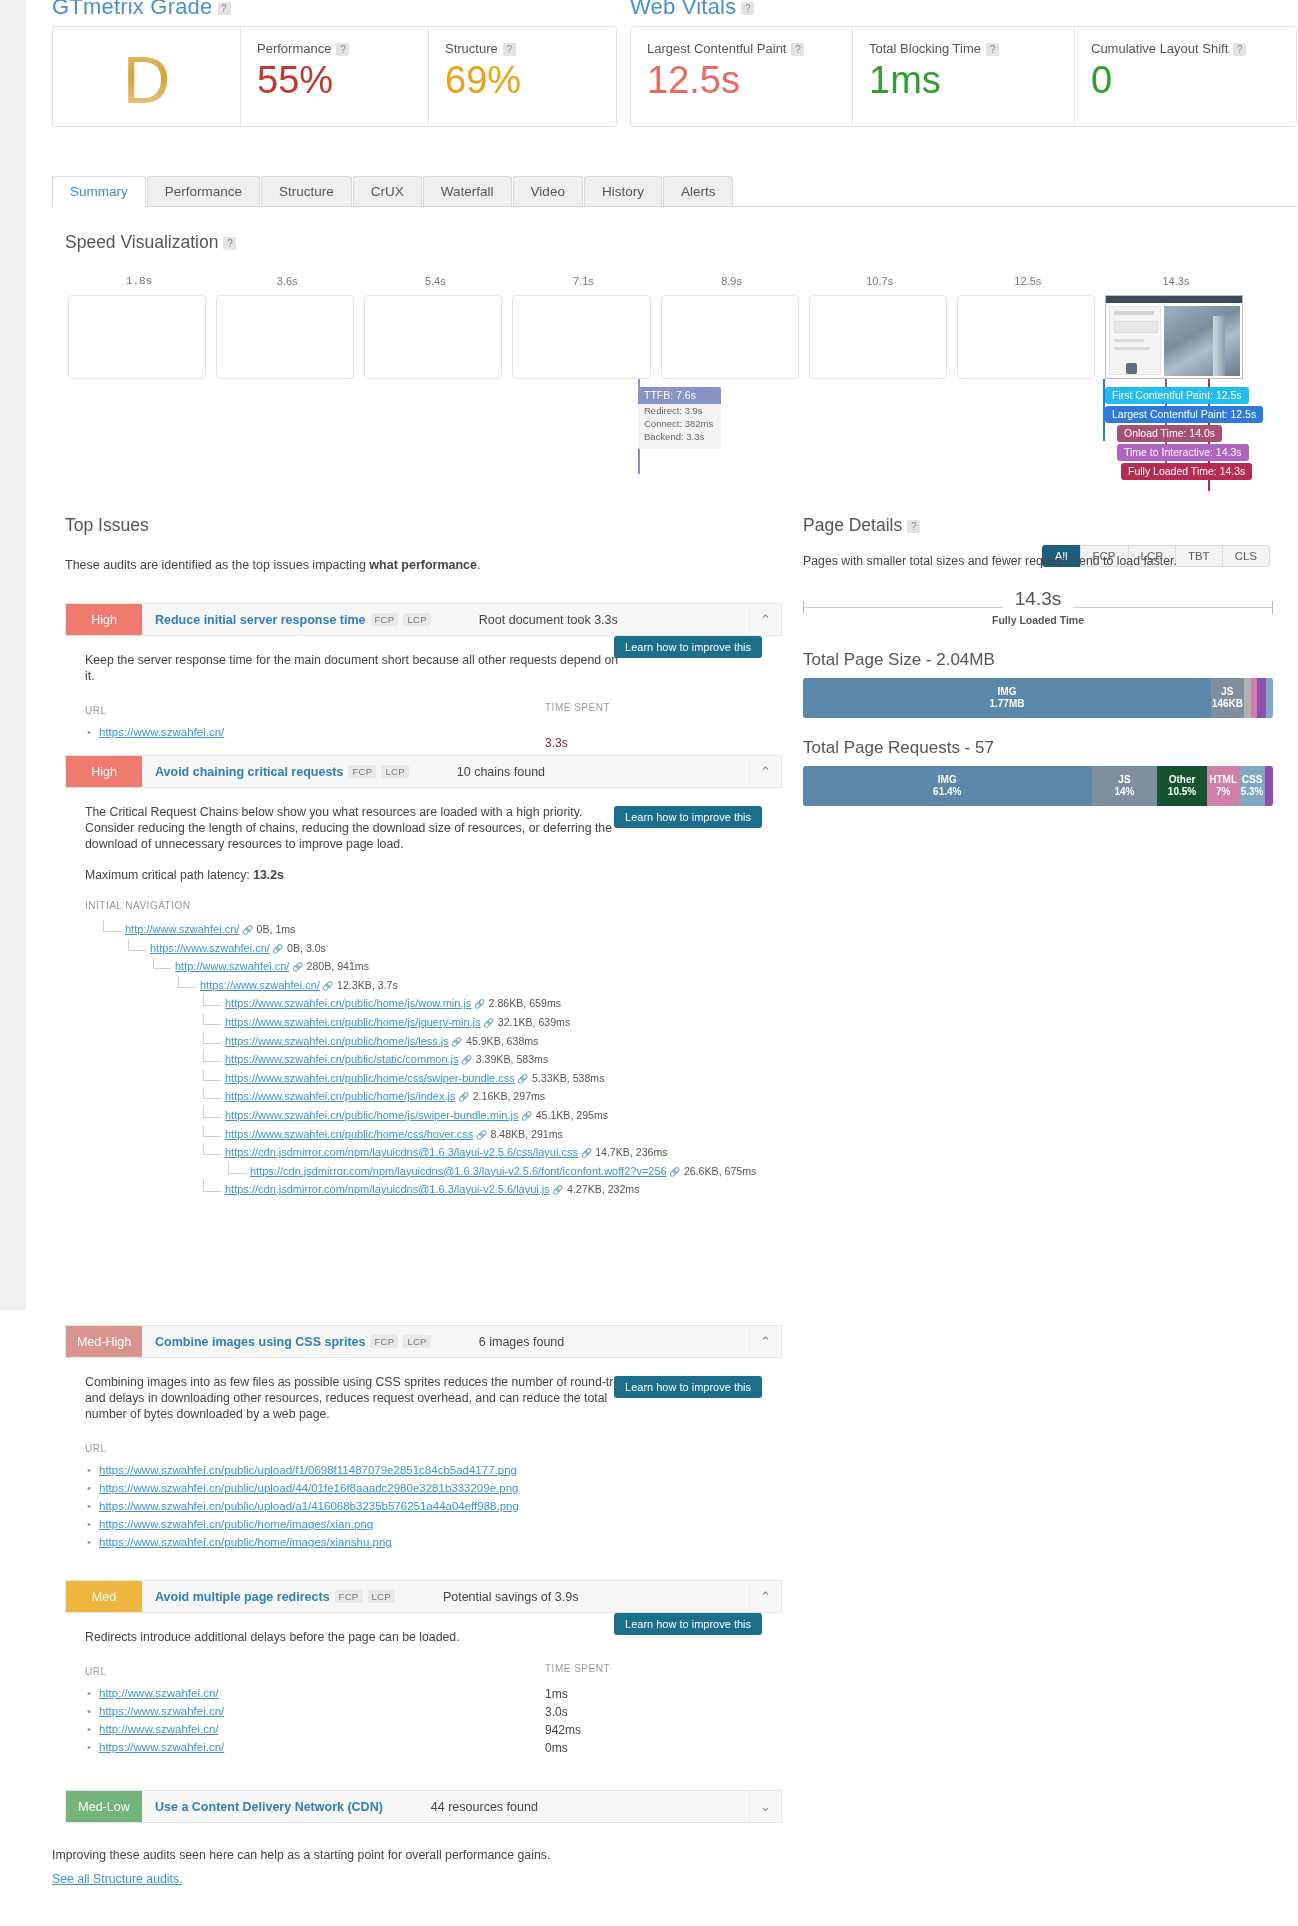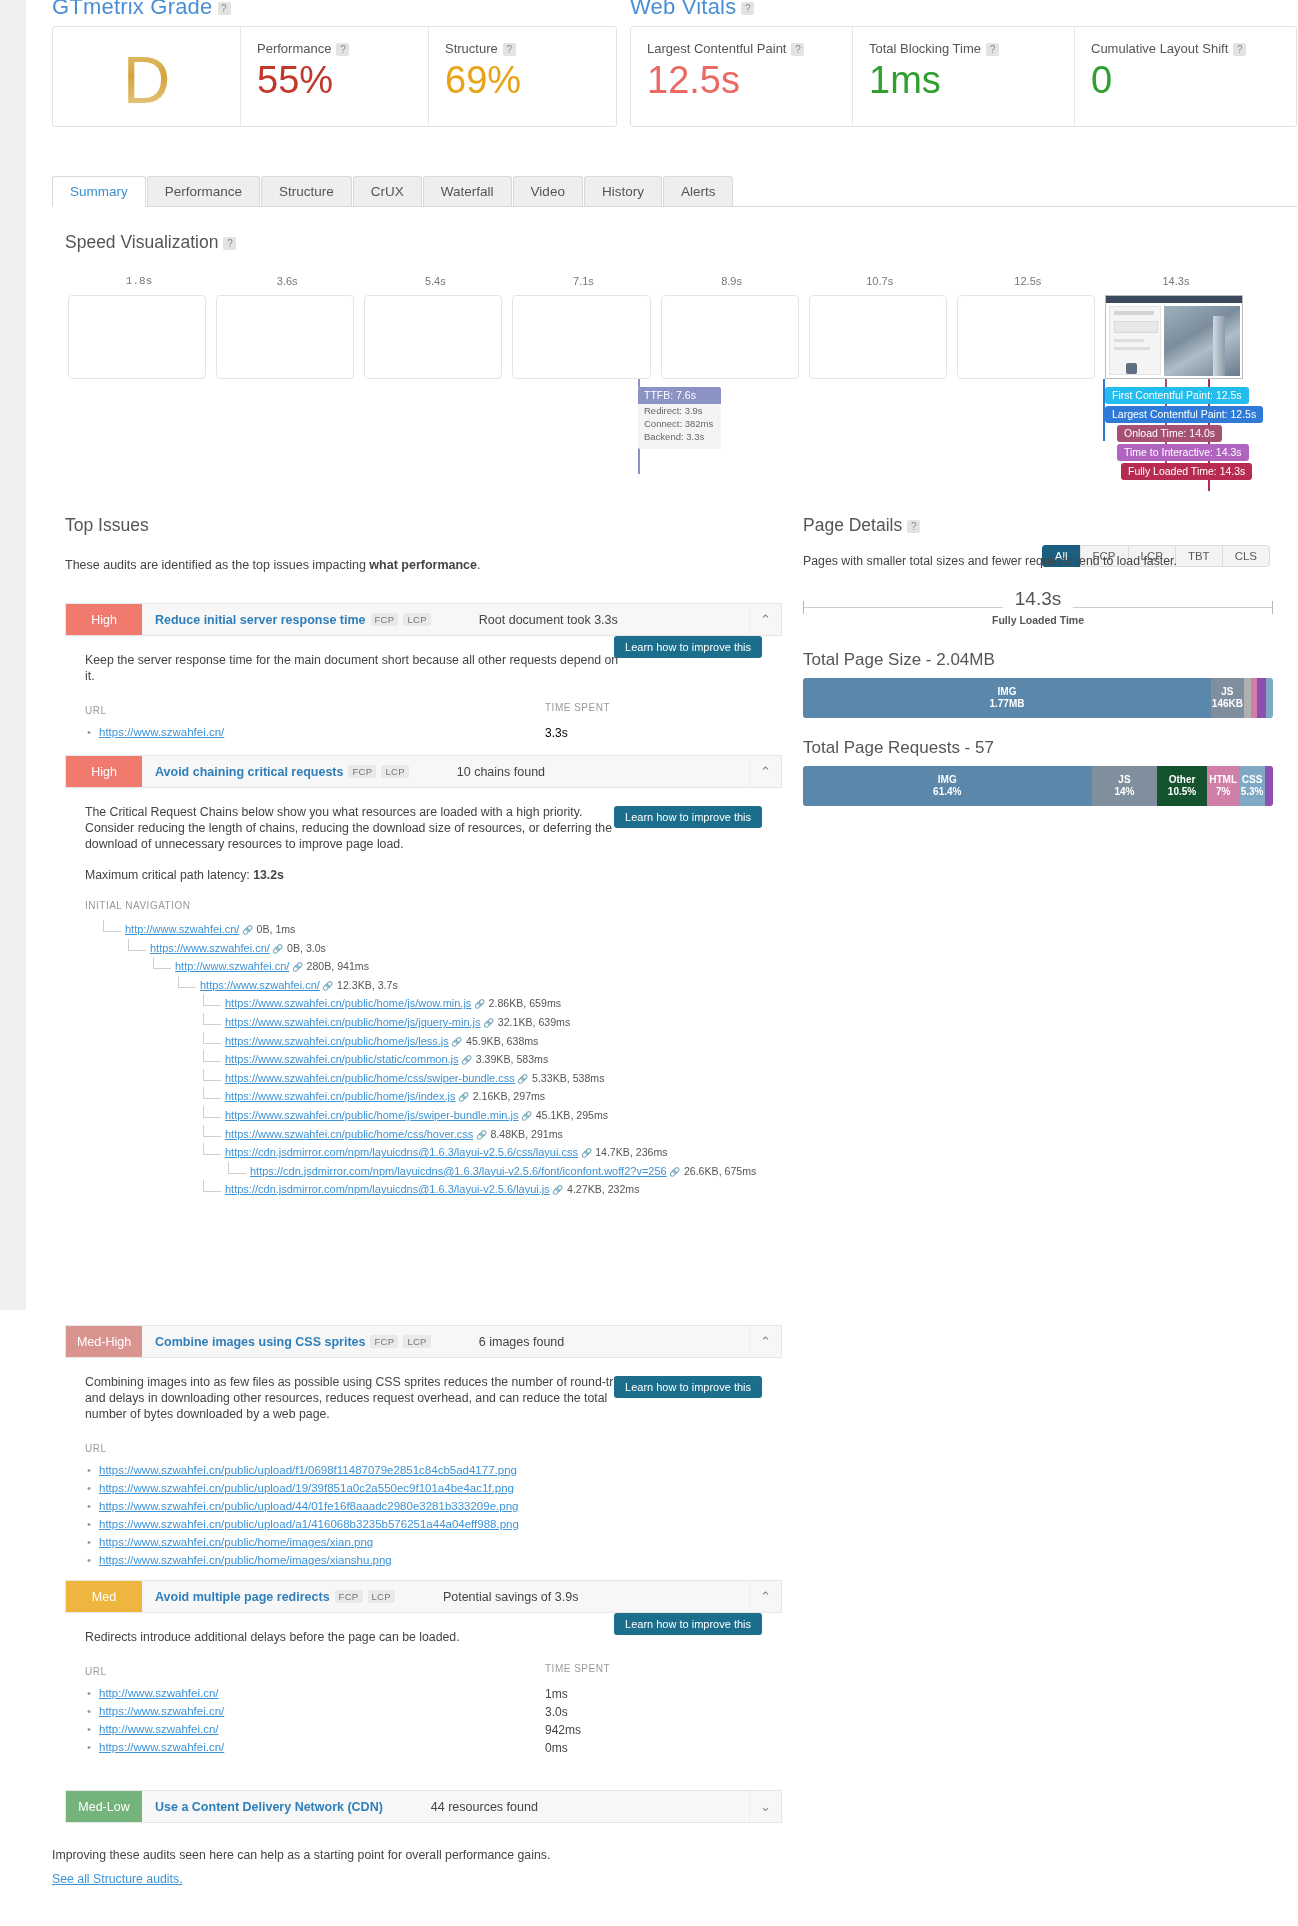--- a/index.html
+++ b/index.html
@@ -310,21 +310,21 @@
           <span class="pill">FCP</span>
           <span class="pill">LCP</span>
         </div>
         <div class="audit-meta">Root document took 3.3s</div>
         <div class="chev">⌃</div>
       </div>
       <div class="audit-body" style="position:relative;">
         <div class="body-text">Keep the server response time for the main document short because all other requests depend on it.</div>
         <button class="learn-btn" style="top:0px;">Learn how to improve this</button>
         <div style="margin-top:18px;position:relative;"><span class="collab">URL</span><span class="collab" style="position:absolute;left:460px;top:0;">TIME SPENT</span><ul class="urllist">
-            <li style="position:relative;"><a class="lnk" href="#">https://www.szwahfei.cn/</a><span style="position:absolute;left:460px;top:3px;color:#000000;font-size:12px;text-align:right;">3.3s</span></li>
+            <li style="position:relative;"><a class="lnk" href="#">https://www.szwahfei.cn/</a><span style="position:absolute;left:460px;top:13px;color:#7f1d1d;font-size:12px;text-align:right;">3.3s</span></li>
           </ul></div>
       </div>
     </div>
     <div class="audit" style="top: 755px;">
       <div class="audit-head">
         <div class="sev high">High</div>
         <div class="audit-title">
           <span>Avoid chaining critical requests</span>
           <span class="pill">FCP</span>
           <span class="pill">LCP</span>
@@ -365,21 +365,20 @@
           <span class="pill">LCP</span>
         </div>
         <div class="audit-meta">6 images found</div>
         <div class="chev">⌃</div>
       </div>
       <div class="audit-body" style="position:relative;">
         <div class="body-text">Combining images into as few files as possible using CSS sprites reduces the number of round-trips and delays in downloading other resources, reduces request overhead, and can reduce the total number of bytes downloaded by a web page.</div>
         <button class="learn-btn" style="top:18px;">Learn how to improve this</button>
         <div style="margin-top:18px;position:relative;"><span class="collab">URL</span><ul class="urllist">
             <li style="position:relative;"><a class="lnk" href="#">https://www.szwahfei.cn/public/upload/f1/0698f11487079e2851c84cb5ad4177.png</a></li>
-            <li style="position:relative;"><a class="lnk" href="#">https://www.szwahfei.cn/public/upload/19/39f851a0c2a550ec9f101a4be4ac1f.png</a></li>
             <li style="position:relative;"><a class="lnk" href="#">https://www.szwahfei.cn/public/upload/44/01fe16f8aaadc2980e3281b333209e.png</a></li>
             <li style="position:relative;"><a class="lnk" href="#">https://www.szwahfei.cn/public/upload/a1/416068b3235b576251a44a04eff988.png</a></li>
             <li style="position:relative;"><a class="lnk" href="#">https://www.szwahfei.cn/public/home/images/xian.png</a></li>
             <li style="position:relative;"><a class="lnk" href="#">https://www.szwahfei.cn/public/home/images/xianshu.png</a></li>
           </ul></div>
       </div>
     </div>
     <div class="audit" style="top: 1580px;">
       <div class="audit-head">
         <div class="sev med">Med</div>

